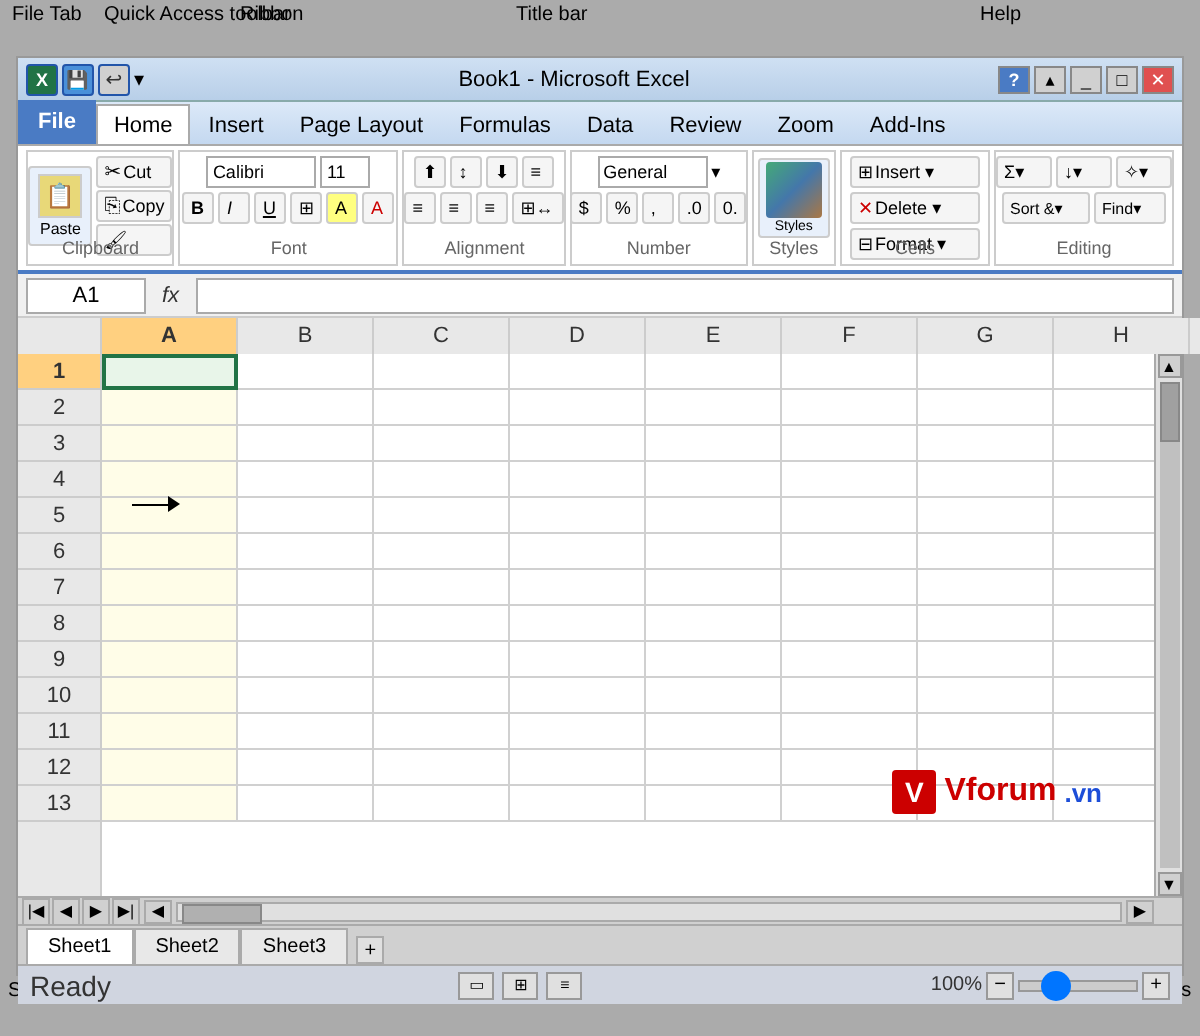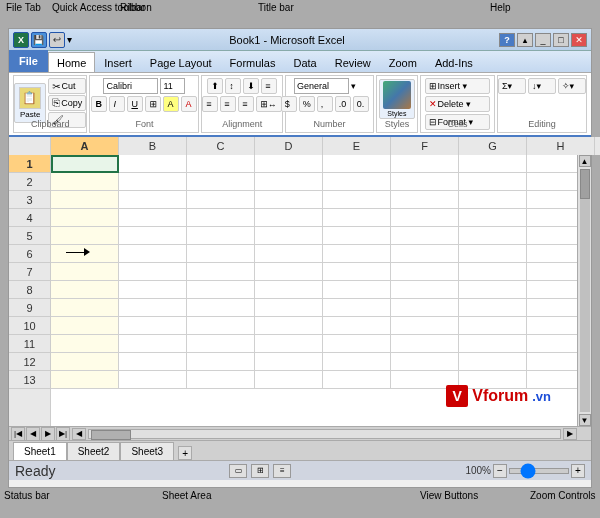--- a/index.html
+++ b/index.html
@@ -203,21 +203,21 @@
         <div style="display:flex;gap:2px;">
           <div class="rb-btn-small" style="width:16px;">≡</div>
           <div class="rb-btn-small" style="width:16px;">≡</div>
           <div class="rb-btn-small" style="width:16px;">≡</div>
           <div class="rb-btn-small" style="width:26px;">⊞↔</div>
         </div>
       </div>
       <div class="ribbon-group-label">Alignment</div>
     </div>
 
-    <div class="ribbon-group" style="min-width:75px;align-items:flex-end;">
+    <div class="ribbon-group" style="min-width:75px;">
       <div class="ribbon-group-content" style="flex-direction:column;gap:2px;padding-bottom:10px;">
         <div style="display:flex;align-items:center;gap:2px;">
           <input type="text" style="width: 55px; height: 16px; border: 1px solid rgb(170, 170, 170); font-size: 9px; padding: 0px 2px;" value="General">
           <div style="font-size:9px;cursor:pointer;">▾</div>
         </div>
         <div style="display:flex;gap:2px;">
           <div class="rb-btn-small" style="width:16px;">$</div>
           <div class="rb-btn-small" style="width:16px;">%</div>
           <div class="rb-btn-small" style="width:16px;">,</div>
           <div class="rb-btn-small" style="width:16px;">.0</div>
@@ -252,25 +252,34 @@
       <div class="ribbon-group-label">Cells</div>
     </div>
 
     <div class="ribbon-group" style="min-width:90px;">
       <div class="ribbon-group-content" style="flex-direction:column;gap:2px;padding-bottom:10px;">
         <div style="display:flex;gap:2px;">
           <div class="rb-btn-small" style="width:28px;">Σ▾</div>
           <div class="rb-btn-small" style="width:28px;">↓▾</div>
           <div class="rb-btn-small" style="width:28px;">✧▾</div>
         </div>
+        <div style="display:flex;gap:2px;">
+          <div class="rb-btn-small" style="width:44px;font-size:8px;">Sort &amp;▾</div>
+          <div class="rb-btn-small" style="width:36px;font-size:8px;">Find▾</div>
+        </div>
       </div>
       <div class="ribbon-group-label">Editing</div>
     </div>
   </div>
 
+  <div id="formula-bar">
+    <input id="name-box" type="text" value="A1" style="">
+    <span id="fx-btn">fx</span>
+    <input id="formula-input" type="text" value="" style="">
+  </div>
 
   <div id="sheet-area">
 
     <div id="col-headers">
       <div class="corner-cell"></div>
       <div class="col-header active">A</div>
       <div class="col-header">B</div>
       <div class="col-header">C</div>
       <div class="col-header">D</div>
       <div class="col-header">E</div>

